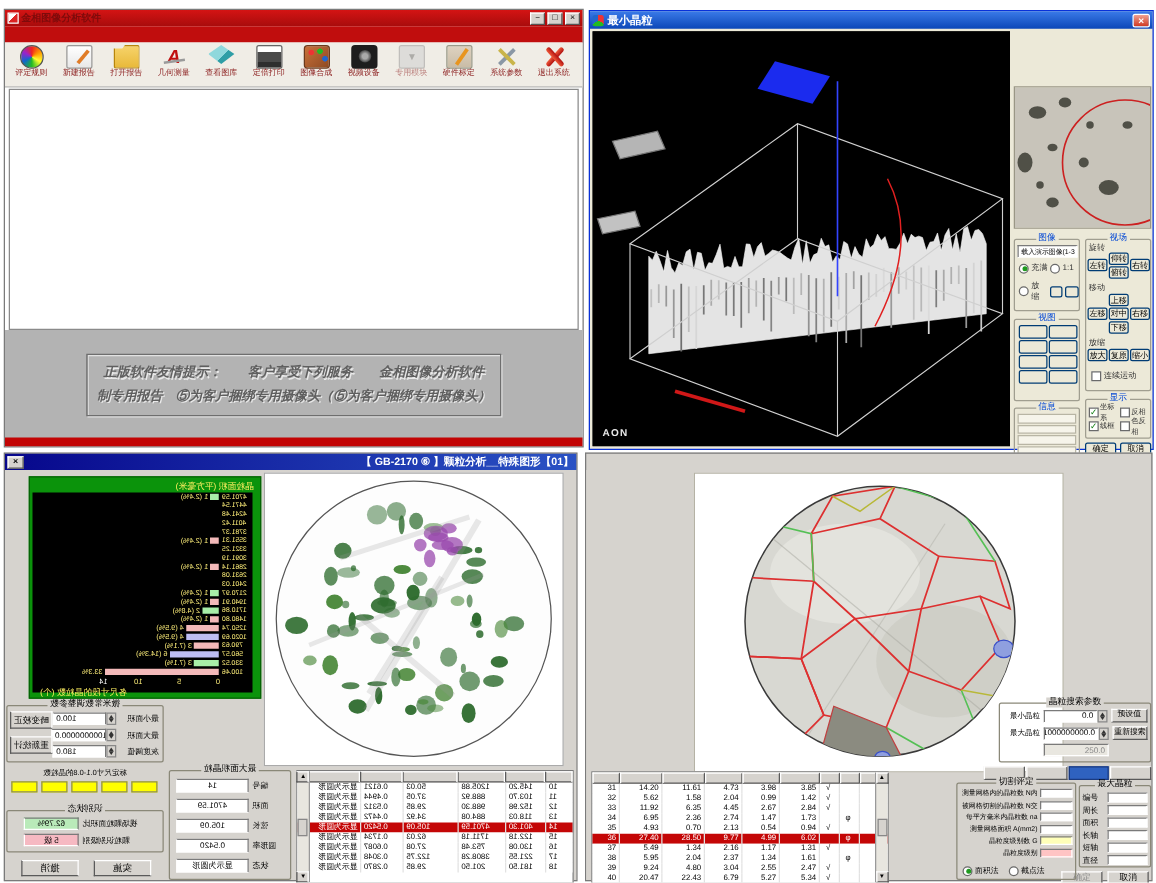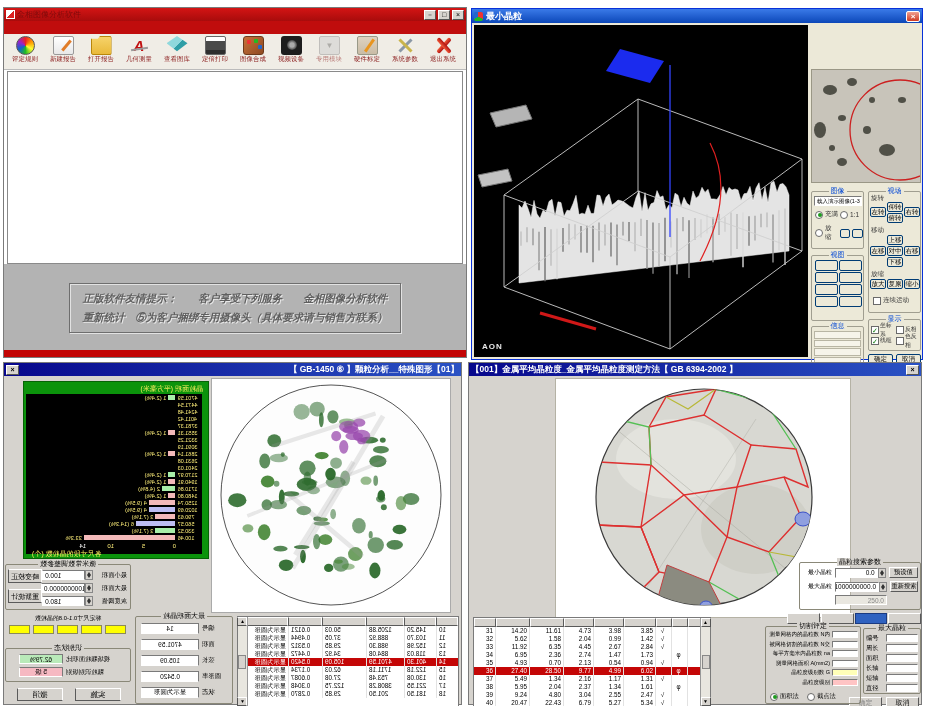--- a/index.html
+++ b/index.html
@@ -20,21 +20,21 @@
 .spin{display:flex;align-items:stretch}
 .spin .sunk{flex:1;justify-content:flex-end}
 .spbtns{width:8px;display:flex;flex-direction:column;border:1px solid #888;background:#d6d3ce}
 .spbtns i{flex:1;display:block;position:relative}
 .spbtns i::after{content:"";position:absolute;left:1px;border-left:2.5px solid transparent;border-right:2.5px solid transparent}
 .spbtns i.up::after{top:1px;border-bottom:3px solid #333}
 .spbtns i.dn::after{bottom:1px;border-top:3px solid #333}
 
 #tl .tbar{height:13px;background:linear-gradient(180deg,#d41414,#a80c0c);display:flex;align-items:center;padding:0 2px;gap:2px}
 #tl .appico{width:9px;height:9px;background:linear-gradient(135deg,#fff 45%,#d22 45%);border:1px solid #fff}
-#tl .ttext{color:#7e0b0b;font-size:8px;font-weight:normal;flex:1}
+#tl .ttext{color:#7e0b0b;font-size:8px;font-weight:bold;flex:1}
 .wbtn{width:12px;height:10px;background:#d6d3ce;border:1px solid;border-color:#fff #555 #555 #fff;font-size:7px;line-height:8px;text-align:center;color:#000}
 #tl .mbar{height:13px;background:#c00d0d;display:flex;align-items:center;padding-left:3px}
 #tl .mitem{color:#fff;font-size:9px;padding:0 7px}
 #tl .tools{height:36px;background:#f0ede6;border-bottom:1px solid #bbb;display:flex;padding:1px 2px 0}
 .tbitem{width:38px;text-align:center}
 .tbitem.disabled{opacity:.55}
 .tblabel{font-size:7px;color:#8b1d1d;line-height:8px;white-space:nowrap;transform:scale(.92)}
 .tbicon{width:21px;height:19px;margin:1px auto 0;position:relative;border-radius:2px}
 .tbitem:nth-of-type(1) .tbicon{border-radius:50%;width:19px;height:19px;background:conic-gradient(#e22,#f90,#ff3,#2b2,#16c,#92c,#e22);border:1px solid #555}
 .tbitem:nth-of-type(2) .tbicon{background:linear-gradient(#fff,#e8e8e8);border:1px solid #999}
@@ -188,21 +188,21 @@
       </div>
         <div class="tbitem">
         <div class="tbicon"></div>
         <div class="tblabel">退出系统</div>
       </div>
       </div>
   <div class="client"></div>
   <div class="notice">
     <div class="nbox">
       <div class="nline">正版软件友情提示：　　客户享受下列服务　　金相图像分析软件</div>
-      <div class="nline">重新统计　⑤为客户捆绑专用摄像头（具体要求请与销售方联系）</div>
+      <div class="nline">制专用报告　⑤为客户捆绑专用摄像头（⑤为客户捆绑专用摄像头）</div>
     </div>
   </div>
   <div class="redbar"></div>
 </section>
 
 <section id="tr" class="win" style="left:471px;top:8px;width:452px;height:352px">
   <div class="tbar">
     <span class="ticon"></span>
     <span>最小晶粒</span>
     <span class="xclose">×</span>
@@ -380,21 +380,21 @@
           </div>
     </div>
     <span class="gbtn" style="position:absolute;left:396px;top:331px;width:25px;height:11px">确定</span>
     <span class="gbtn" style="position:absolute;left:424px;top:331px;width:25px;height:11px">取消</span>
   </div>
 </section>
 
 <section id="bl" class="win" style="left:3px;top:362px;width:459px;height:343px">
   <div class="navtb">
     <span class="cclose">×</span>
-    <span style="margin-left:auto">【 GB-1450 ⑥ 】颗粒分析__特殊图形【01】</span>
+    <span style="margin-left:auto">【 GB-2170 ⑥ 】颗粒分析__特殊图形【01】</span>
   </div>
   <div class="flipx">
 
     <div id="blimg">
       <svg width="238" height="233">
         <circle cx="119" cy="116" r="110" fill="#fdfdfd" stroke="#555" stroke-width="1"></circle>
         <clipPath id="blc">
               <circle cx="119" cy="116" r="109"></circle>
             </clipPath>
         <g id="bl-blobs" clip-path="url(#blc)">
@@ -788,24 +788,20 @@
       <div class="vscroll" style="right:0">
         <span class="ar">▲</span>
         <span class="th"></span>
         <span class="ar">▼</span>
       </div>
     </div>
   </div>
 </section>
 
 <section id="br" class="win" style="left:468px;top:362px;width:454px;height:343px">
-  <div class="navtb">
-    <span>【001】金属平均晶粒度_金属平均晶粒度测定方法【 GB 6394-2002 】</span>
-    <span class="cclose" style="margin-left:auto">×</span>
-  </div>
   <div class="content">
     <div id="brimg">
       <svg width="294" height="238">
         <clipPath id="brc">
               <circle cx="148" cy="118" r="108"></circle>
             </clipPath>
         <circle cx="148" cy="118" r="108" fill="#d8d8d2" stroke="#3a3a3a" stroke-width="1.2"></circle>
         <g clip-path="url(#brc)">
           <ellipse cx="120" cy="80" rx="60" ry="40" fill="#e3e3dd"></ellipse>
           <ellipse cx="200" cy="150" rx="55" ry="45" fill="#cfcfc7"></ellipse>

